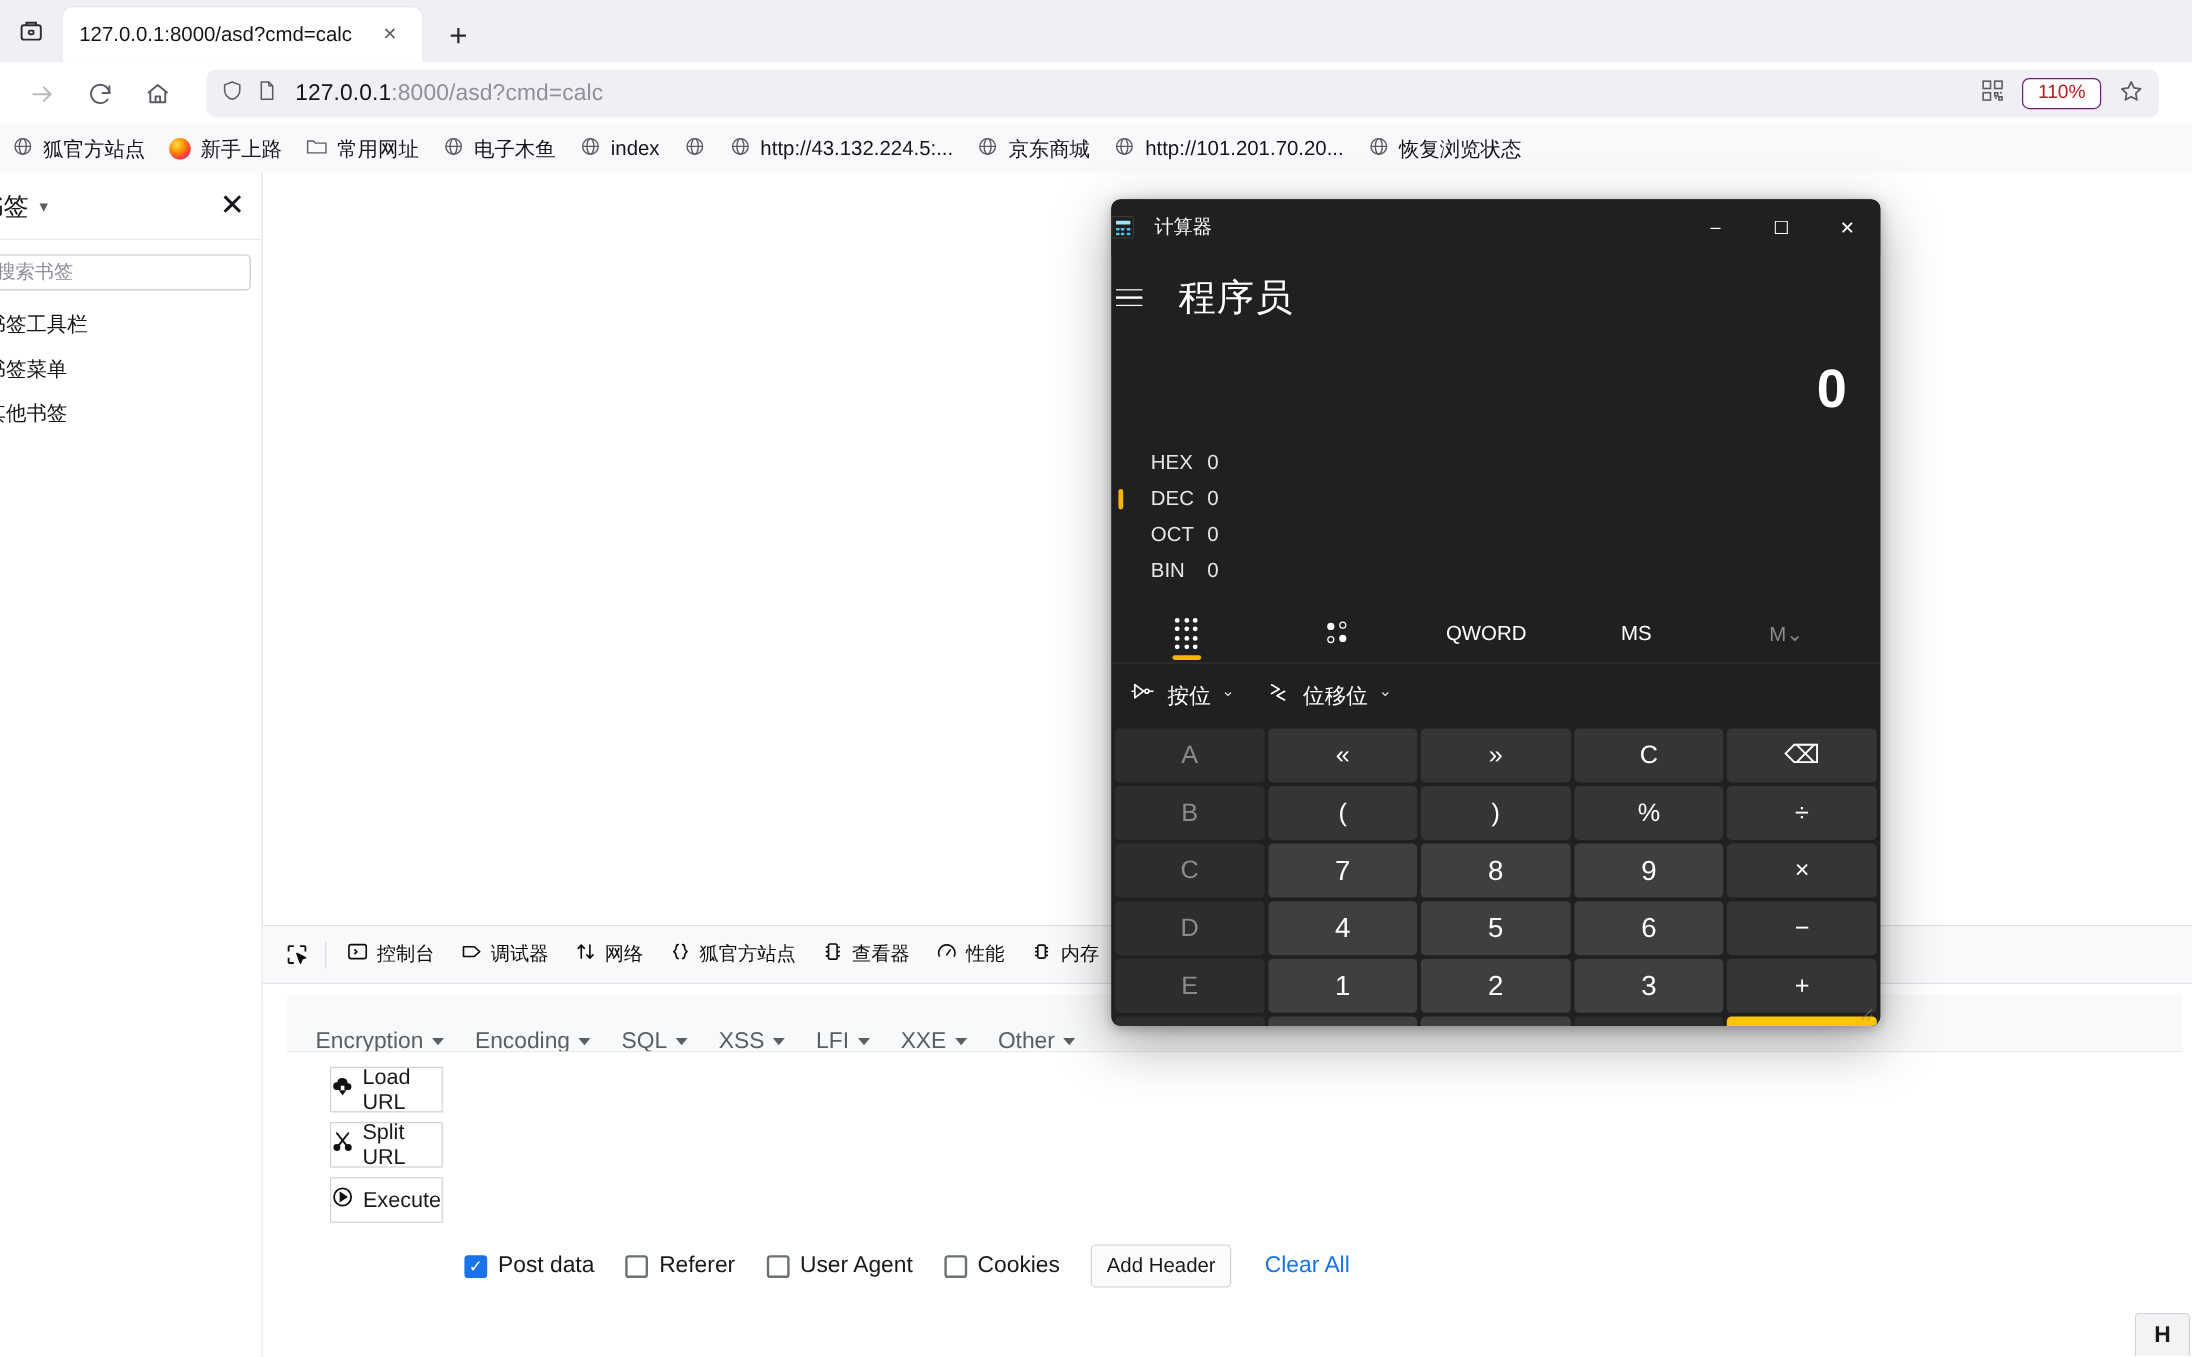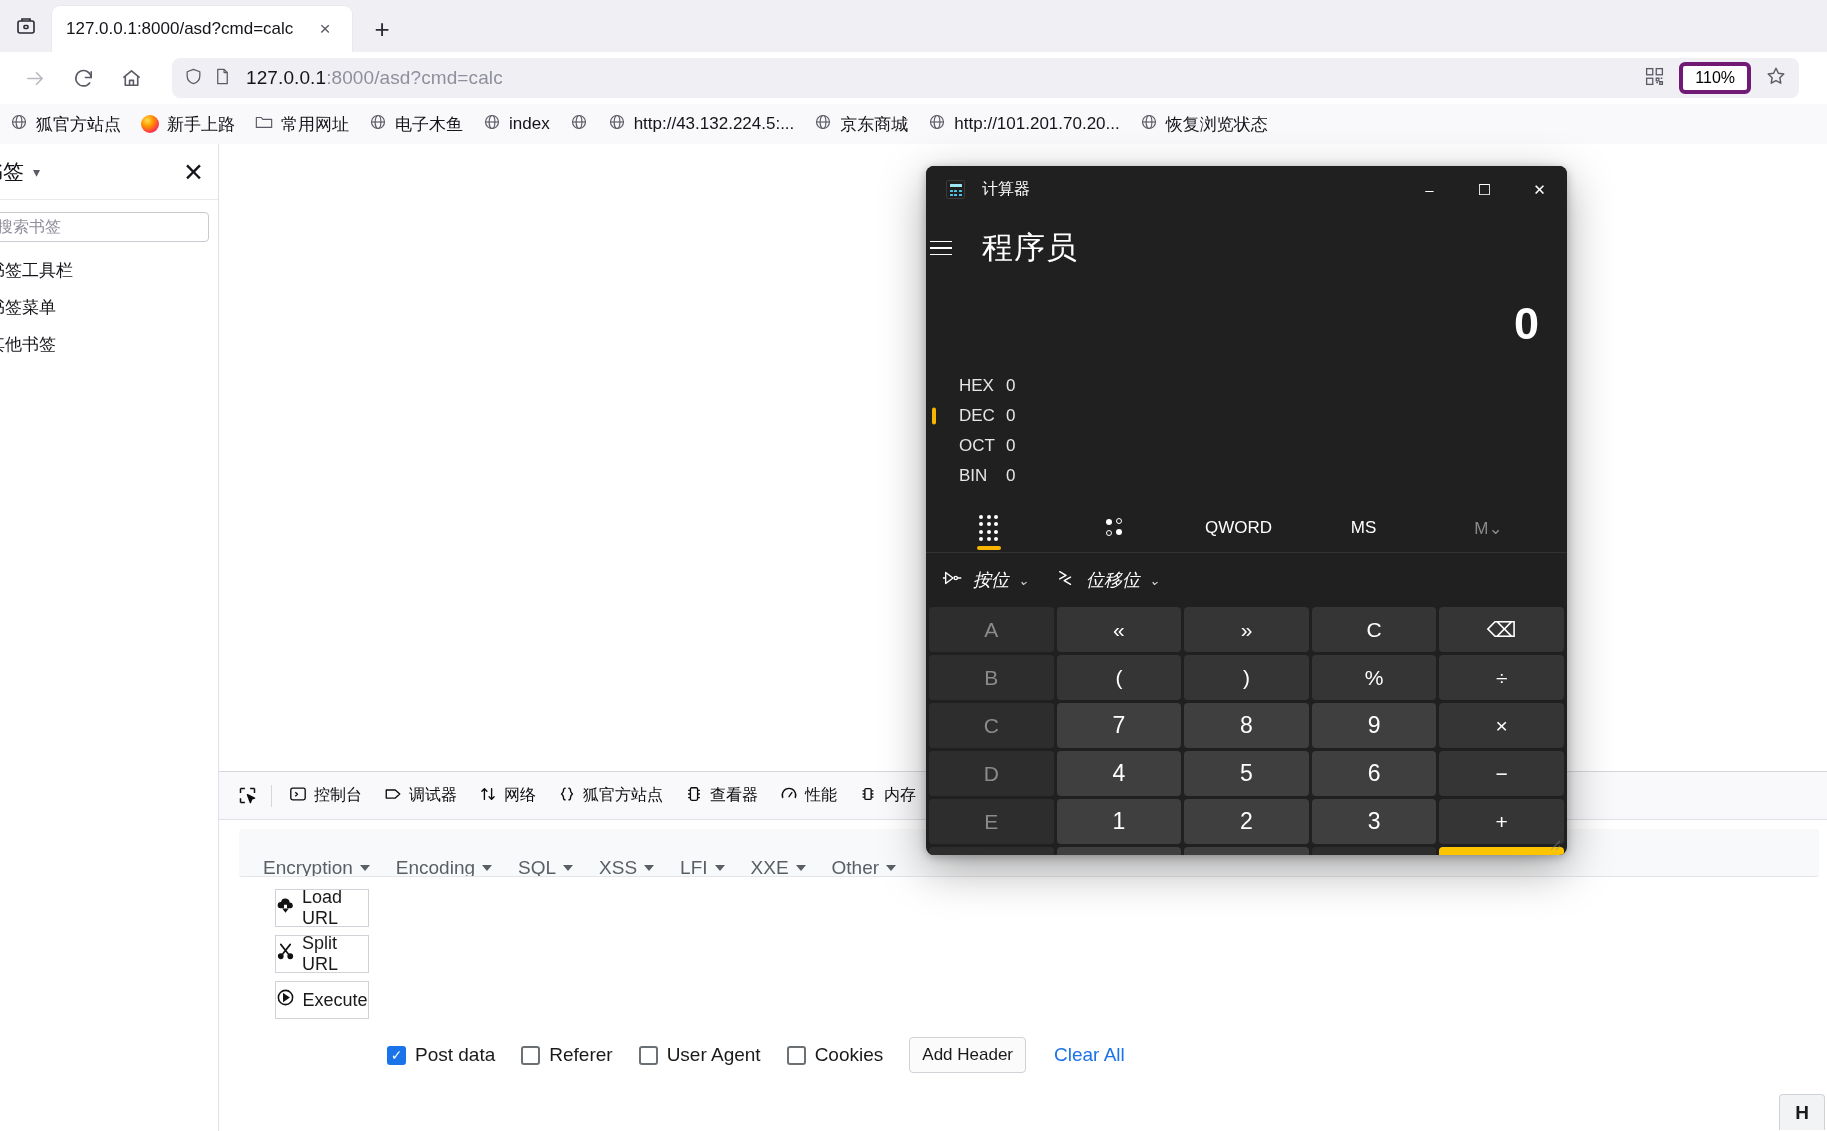--- a/index.html
+++ b/index.html
@@ -52,22 +52,22 @@
   .urlbar {
     flex: 1; height: 40px; background: #f0f0f4; border-radius: 8px;
     display: flex; align-items: center; padding: 0 12px; margin: 0 14px;
     position: relative;
   }
   .url-icons { display: flex; align-items: center; gap: 10px; margin-right: 14px; }
   .url-text { font-size: 19px; color: #15141a; letter-spacing: .1px; }
   .url-text .dim { color: #8f8f9d; }
   .url-right { margin-left: auto; display: flex; align-items: center; gap: 14px; }
   .zoom-badge {
-    background: #ffffff; border: 4px solid #701a75; border-radius: 6px;
-    font-size: 16px; color: #000000; padding: 3px 12px;
+    background: #ffffff; border: 1px solid #701a75; border-radius: 6px;
+    font-size: 16px; color: #b91c1c; padding: 3px 12px;
   }
   .qr-icon, .star-icon { color: #5b5b66; }
 
   .bookmarkbar {
     position: absolute; left: 0; top: 104px; width: 1827px; height: 40px;
     background: #f9f9fb; display: flex; align-items: center;
     padding-left: 0; gap: 0; overflow: hidden; font-size: 17px; color: #15141a;
   }
   .bm {
     display: flex; align-items: center; gap: 8px; padding: 4px 10px;
@@ -203,21 +203,21 @@
   }
 
   
   .calc {
     position: absolute; left: 926px; top: 166px; width: 641px; height: 689px;
     background: #202020; border-radius: 8px;
     box-shadow: 0 14px 46px rgba(0,0,0,.34), 0 2px 10px rgba(0,0,0,.26);
     overflow: hidden; color: #ffffff;
   }
   .calc-titlebar {
-    height: 47px; display: flex; align-items: center; padding-left: 20px;
+    height: 47px; display: flex; align-items: center; 
     background: #202020;
   }
   .calc-icon {
     width: 19px; height: 19px; background: #1f1f1f; border: 1px solid #3a3a3a;
     border-radius: 2px; position: relative; flex: none;
     display: grid; grid-template-columns: repeat(3,1fr); gap: 1.5px; padding: 2.5px;
   }
   .calc-icon i { background: #4fc3e8; border-radius: .5px; display: block; }
   .calc-icon i.top { grid-column: 1 / span 3; background: #9fe3f7; height: 3px; }
   .calc-title { font-size: 16px; margin-left: 17px; color: #ffffff; }
@@ -270,21 +270,21 @@
   .bit-dots { position: relative; width: 20px; height: 22px; }
   .bit-dots i {
     position: absolute; width: 6px; height: 6px; border-radius: 50%;
     background: #fff; display: block;
   }
   .bit-dots i.o { background: transparent; border: 1.4px solid #fff; width: 6px; height: 6px; }
 
   .subtools {
     display: flex; align-items: center; height: 54px; padding-left: 16px; gap: 26px;
   }
-  .subtool { display: flex; align-items: center; gap: 9px; font-size: 18px; color: #fff; font-style: italic; }
+  .subtool { display: flex; gap: 9px; font-size: 18px; color: #fff; }
   .subtool .dd { font-size: 13px; color: #dcdcdc; }
 
   .keys {
     display: grid; grid-template-columns: repeat(5, 1fr);
     gap: 3px; padding: 0 3px 3px 3px;
   }
   .key {
     height: 45px; border-radius: 4px; background: #3b3b3b;
     display: flex; align-items: center; justify-content: center;
     font-size: 21px; color: #ffffff; font-weight: 400;

